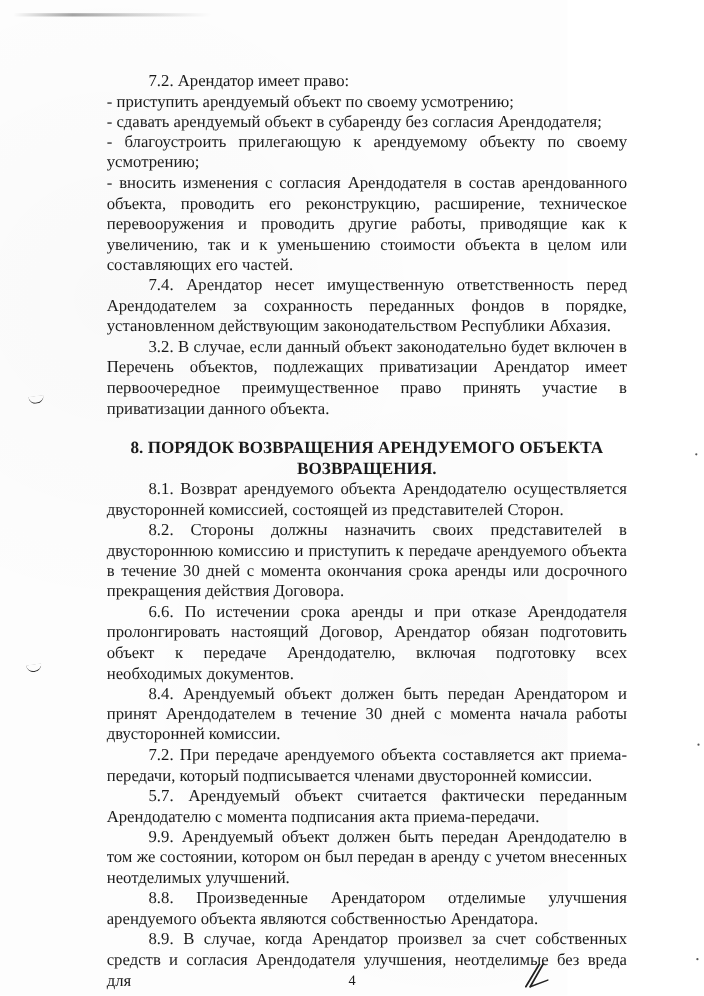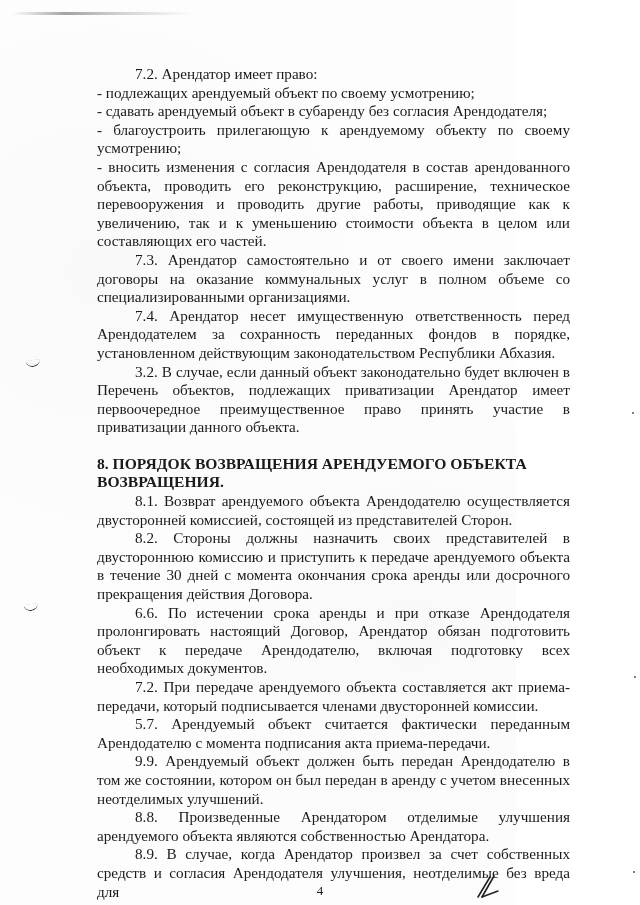--- a/index.html
+++ b/index.html
@@ -55,20 +55,21 @@
     }
     .p {
       margin: 0;
       text-align: justify;
       text-align-last: left;
     }
     .indent { text-indent: 38px; }
     .bullet { text-indent: 0; }
     .heading {
       margin: 18px 0 0 0;
+      text-align: center;
       font-weight: bold;
       font-size: 15.6px;
       line-height: 18.6px;
     }
     .page-number {
       position: absolute;
       left: 0;
       width: 640px;
       top: 883px;
       text-align: center;
@@ -86,36 +87,36 @@
 <div class="page">
   <div class="scan-streak"></div>
   <div class="margin-mark mark-1"></div>
   <div class="margin-mark mark-2"></div>
   <div class="edge-dot" style="left:632px; top:412px;"></div>
   <div class="edge-dot" style="left:634px; top:676px;"></div>
   <div class="edge-dot" style="left:633px; top:871px;"></div>
 
   <div class="content">
     <p class="p indent">7.2. Арендатор имеет право:</p>
-    <p class="p bullet">-  подлежащих арендуемый объект по своему усмотрению;</p>
+    <p class="p bullet">-  приступить арендуемый объект по своему усмотрению;</p>
     <p class="p bullet">-  сдавать арендуемый объект в субаренду без согласия Арендодателя;</p>
     <p class="p bullet">-   благоустроить прилегающую к арендуемому объекту по своему усмотрению;</p>
     <p class="p bullet">-   вносить изменения с согласия Арендодателя в состав арендованного объекта, проводить его реконструкцию, расширение, техническое перевооружения и проводить другие работы, приводящие как к увеличению, так и к уменьшению стоимости объекта в целом или составляющих его частей.</p>
-    <p class="p indent">7.3. Арендатор самостоятельно и от своего имени заключает договоры на оказание коммунальных услуг в полном объеме со специализированными организациями.</p>
     <p class="p indent">7.4. Арендатор несет имущественную ответственность перед Арендодателем за сохранность переданных фондов в порядке, установленном действующим законодательством Республики Абхазия.</p>
     <p class="p indent">3.2. В случае, если данный объект законодательно будет включен в Перечень объектов, подлежащих приватизации Арендатор имеет первоочередное преимущественное право принять участие в приватизации данного объекта.</p>
 
     <div class="heading">
       <div>8.  ПОРЯДОК ВОЗВРАЩЕНИЯ АРЕНДУЕМОГО ОБЪЕКТА</div>
       <div>ВОЗВРАЩЕНИЯ.</div>
     </div>
 
     <p class="p indent">8.1. Возврат арендуемого объекта Арендодателю осуществляется двусторонней комиссией, состоящей из представителей Сторон.</p>
     <p class="p indent">8.2. Стороны должны назначить своих представителей в двустороннюю комиссию и приступить к передаче арендуемого объекта в течение 30 дней с момента окончания срока аренды или досрочного прекращения действия Договора.</p>
     <p class="p indent">6.6. По истечении срока аренды и при отказе Арендодателя пролонгировать настоящий Договор, Арендатор обязан подготовить объект к передаче Арендодателю, включая подготовку всех необходимых документов.</p>
+    <p class="p indent">8.4. Арендуемый объект должен быть передан Арендатором и принят Арендодателем в течение 30 дней с момента начала работы двусторонней комиссии.</p>
     <p class="p indent">7.2. При передаче арендуемого объекта составляется акт приема-передачи, который подписывается членами двусторонней комиссии.</p>
     <p class="p indent">5.7. Арендуемый объект считается фактически переданным Арендодателю с момента подписания акта приема-передачи.</p>
     <p class="p indent">9.9. Арендуемый объект должен быть передан Арендодателю в том же состоянии, котором он был передан в аренду с учетом внесенных неотделимых улучшений.</p>
     <p class="p indent">8.8. Произведенные Арендатором отделимые улучшения арендуемого объекта являются собственностью Арендатора.</p>
     <p class="p indent" style="text-align-last: justify;">8.9. В случае, когда Арендатор произвел за счет собственных средств и согласия Арендодателя улучшения, неотделимые без вреда для</p>
   </div>
 
   <div class="page-number">4</div>
 
   <svg class="signature" viewBox="0 0 28 26">

